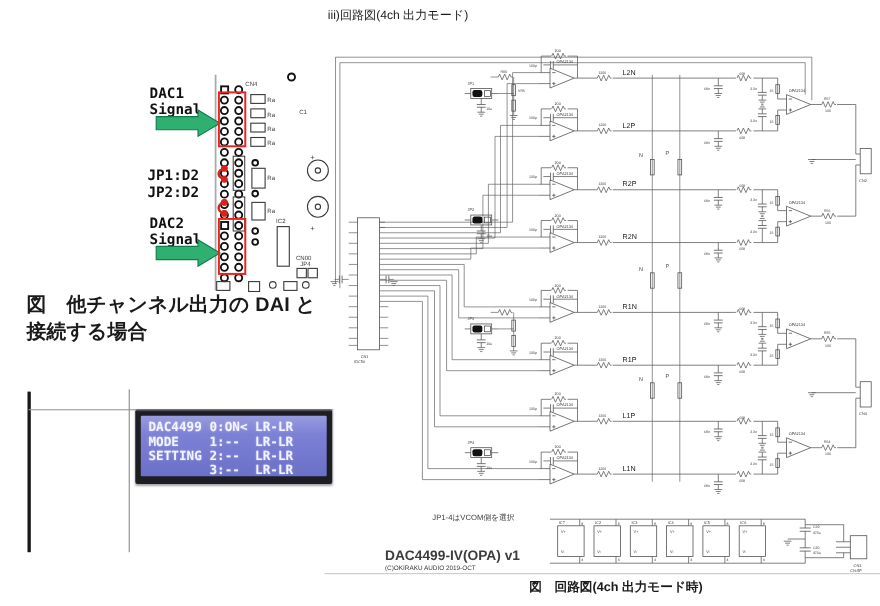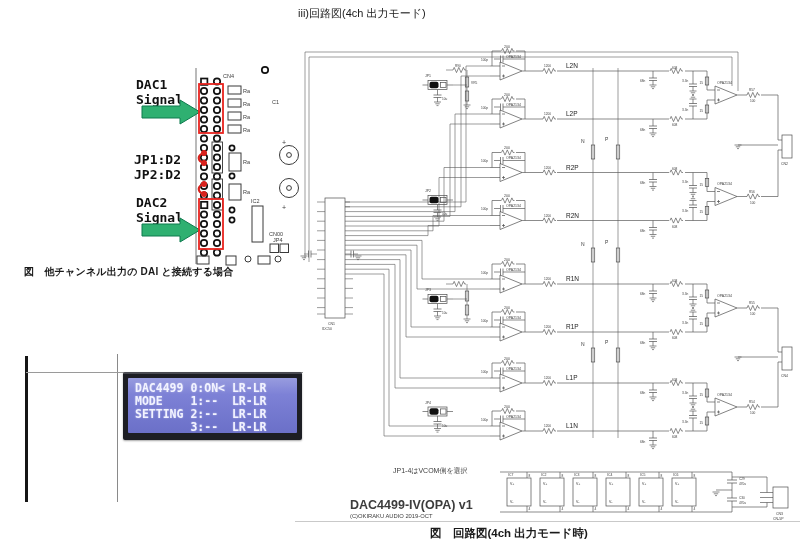--- a/index.html
+++ b/index.html
@@ -1,23 +1,23 @@
 <!DOCTYPE html>
 <html><head>
 <meta charset="utf-8">
 <style>
   html,body{margin:0;padding:0;background:#fff;}
   #page{position:relative;width:800px;height:551px;background:#fff;overflow:hidden;
         font-family:"Liberation Sans",sans-serif;color:#222;}
   .abs{position:absolute;}
   
-  #pcb-caption{left:24px;top:265px;width:280px;font-size:10px;font-weight:bold;color:#1a1a1a;letter-spacing:0.2px;}
+  #pcb-caption{left:24px;top:265px;width:280px;font-size:18px;font-weight:bold;color:#1a1a1a;letter-spacing:0.2px;}
   
   #sch-heading{left:298px;top:6px;font-size:11px;color:#1a1a1a;text-align:right;}
-  #sch-caption{left:430px;top:526px;width:260px;font-size:11.5px;font-weight:bold;color:#1a1a1a;}
+  #sch-caption{left:430px;top:526px;width:260px;text-align:center;font-size:11.5px;font-weight:bold;color:#1a1a1a;}
   #sch-bottom-rule{left:295px;top:521px;width:505px;height:1px;background:#c9c9c9;}
   
   #tbl-vline-thick{left:25px;top:356px;width:3px;height:146px;background:#161616;}
   #tbl-vline-thin{left:117px;top:354px;width:1px;height:148px;background:#8a8a8a;}
   #tbl-hline{left:26px;top:372px;width:277px;height:1px;background:#9a9a9a;}
   #mode-label{left:33px;top:376px;width:86px;font-size:17px;line-height:21px;letter-spacing:4px;
               color:#111;word-break:break-all;}
   
   #lcd{left:123px;top:372px;width:179px;height:66px;background:#1d1e24;border-radius:2px;
        border-top:2px solid #4a4b52;box-shadow:0 1px 2px rgba(0,0,0,.35);}

